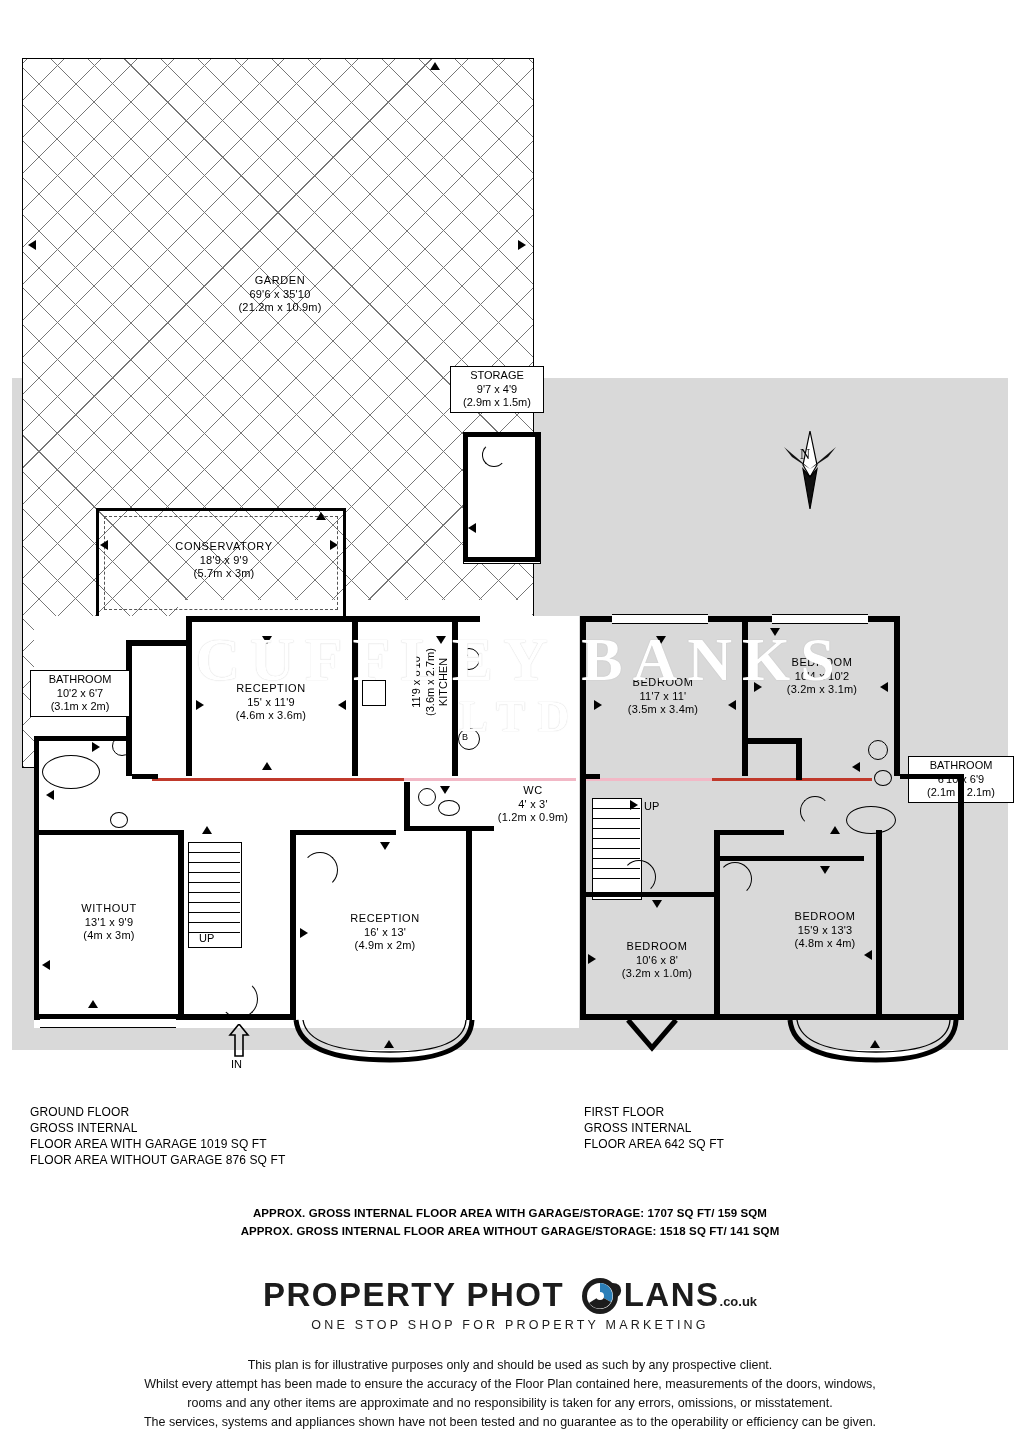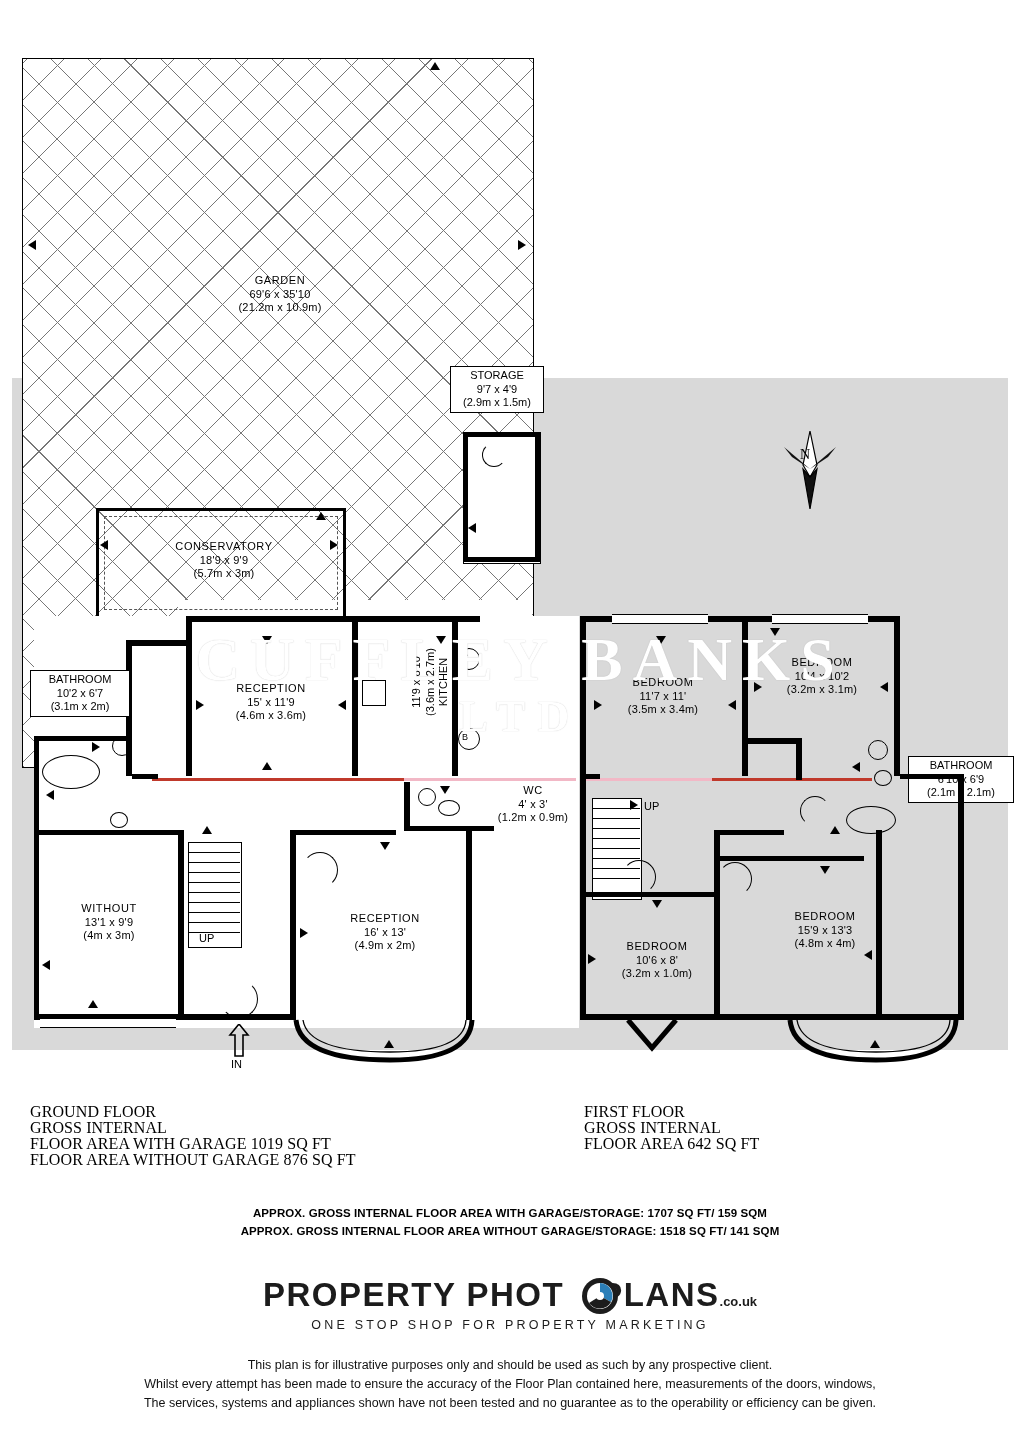--- a/index.html
+++ b/index.html
@@ -30,21 +30,21 @@
   .wm{
     position:absolute;left:150px;top:630px;width:740px;text-align:center;
     font-family:"Liberation Serif", serif;font-weight:bold;color:#ffffff;
     font-size:62px;letter-spacing:10px;line-height:58px;
     text-shadow:0 0 1px rgba(120,120,120,.45);
     pointer-events:none;
   }
   .wm .l2{font-size:44px;letter-spacing:12px;}
   .compass{position:absolute;left:770px;top:425px;width:80px;height:90px;}
   .vtext{position:absolute;transform:rotate(-90deg);transform-origin:left top;font-size:11px;line-height:13.5px;text-align:center;}
-  .areatext{position:absolute;font-size:16px;line-height:16px;letter-spacing:.1px;font-family:Liberation Serif, serif;}
+  .areatext{position:absolute;font-size:12px;line-height:16px;letter-spacing:.1px;}
   .gross{position:absolute;font-size:11.5px;line-height:18px;letter-spacing:.1px;}
   .logo{position:absolute;left:0;width:1020px;text-align:center;}
   .logo .main{font-size:33px;font-weight:bold;letter-spacing:1.5px;color:#1c1c1c;}
   .logo .main .co{font-size:13px;font-weight:bold;letter-spacing:0;}
   .logo .sub{font-size:12.5px;letter-spacing:3.2px;color:#1c1c1c;margin-top:4px;}
   .disclaimer{position:absolute;left:0;width:1020px;text-align:center;font-size:12.5px;line-height:19px;color:#111;}
   .arrow{position:absolute;width:0;height:0;}
   .a-up{border-left:5px solid transparent;border-right:5px solid transparent;border-bottom:8px solid #000;}
   .a-down{border-left:5px solid transparent;border-right:5px solid transparent;border-top:8px solid #000;}
   .a-left{border-top:5px solid transparent;border-bottom:5px solid transparent;border-right:8px solid #000;}
@@ -352,14 +352,15 @@
   <circle cx="20" cy="20" r="18" fill="#1c1c1c"></circle>
   <circle cx="20" cy="20" r="13" fill="#ffffff"></circle>
   <path d="M20 7 A13 13 0 0 1 31 26 L20 20 Z" fill="#2b7fb8"></path>
   <path d="M31 26 A13 13 0 0 1 9 27 L20 20 Z" fill="#1c1c1c"></path>
   <circle cx="20" cy="20" r="4" fill="#ffffff"></circle>
 </svg>
 
 <div class="disclaimer" style="top:1356px;">
   <div>This plan is for illustrative purposes only and should be used as such by any prospective client.</div>
   <div>Whilst every attempt has been made to ensure the accuracy of the Floor Plan contained here, measurements of the doors, windows,</div>
+  <div>rooms and any other items are approximate and no responsibility is taken for any errors, omissions, or misstatement.</div>
   <div>The services, systems and appliances shown have not been tested and no guarantee as to the operability or efficiency can be given.</div>
 </div>
 
 </body></html>

